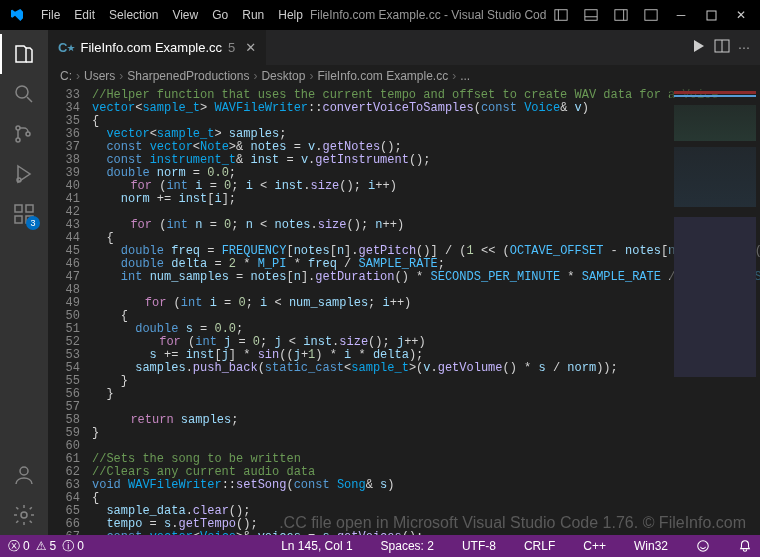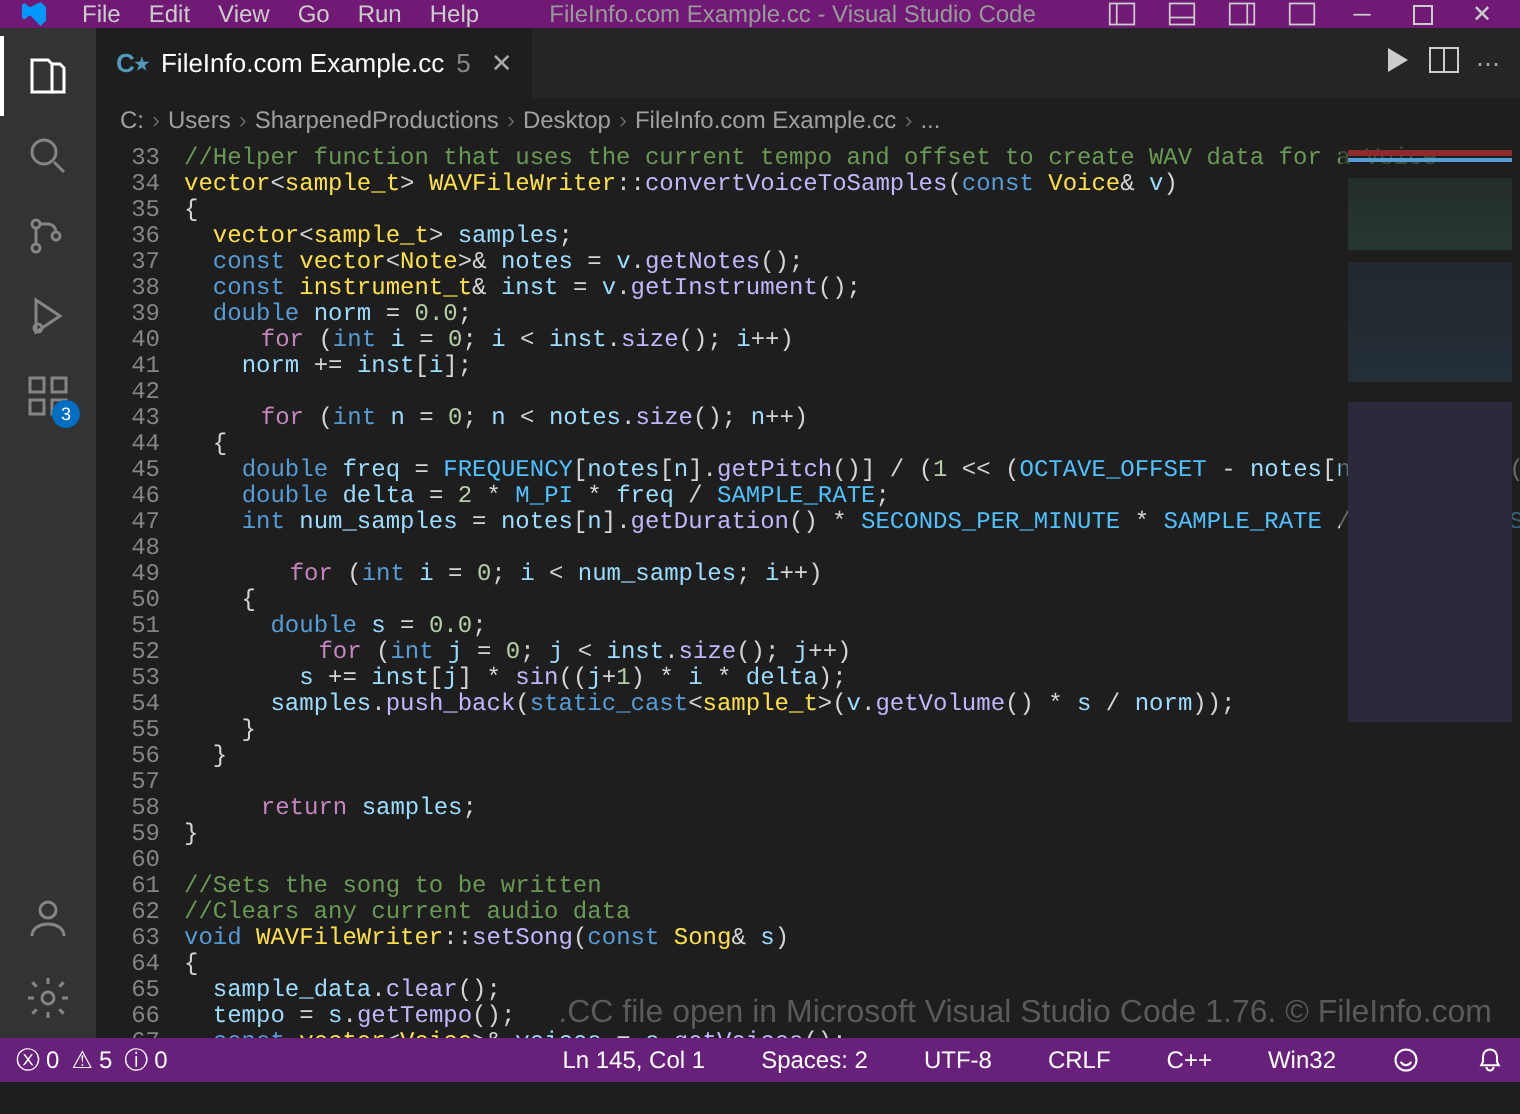--- a/index.html
+++ b/index.html
@@ -4,21 +4,21 @@
 <style>
 * { margin: 0; padding: 0; box-sizing: border-box; }
 body {
   width: 760px; height: 557px;
   font-family: "Segoe UI", sans-serif;
   background: #1e1e1e; color: #cccccc;
   overflow: hidden; font-size: 12px;
   position: relative;
 }
 .titlebar {
-  height: 14px; background: #701a75;
+  height: 30px; background: #000000;
   display: flex; align-items: center;
   color: #cccccc; font-size: 12px;
   -webkit-app-region: drag;
 }
 .tb-icon { width: 34px; display:flex; justify-content:center; }
 .tb-icon svg { width:16px; height:16px; }
 .menu { display:flex; }
 .menu-item { padding: 0 7px; line-height:30px; cursor:default; }
 .tb-title { flex:1; text-align:center; color:#999; font-size:12px; overflow:hidden; white-space:nowrap; }
 .tb-right { display:flex; align-items:center; gap:0; padding-right:4px; }
@@ -94,40 +94,41 @@
   display:flex; align-items:center;
   color:#fff; font-size:12px;
   padding:0 8px; gap:10px;
 }
 .sb-left { display:flex; align-items:center; gap:6px; }
 .sb-right { margin-left:auto; display:flex; align-items:center; gap:28px; }
 .sb-item { display:flex; align-items:center; gap:3px; }
 
 .cmt{color:#6a9955;}
 .kw{color:#569cd6;}
-.ty{color:#fde047;}
+.ty{color:#0ea5e9;}
 .fn{color:#c4b5fd;font-family:Liberation Mono, monospace;}
 .nu{color:#b5cea8;}
 .vr{color:#9cdcfe;}
 .op{color:#d4d4d4;}
 .cf{color:#c586c0;margin-left:24px;}
 .mc{color:#4fc1ff;}
 </style>
 </head>
 <body>
 
 <div class="titlebar">
   <div class="tb-icon">
     <svg viewBox="0 0 24 24" fill="#0098ff">
         <path d="M17 3l4 4v10l-4 4-8-8-4 3-2-1V5l2-1 4 3 8-4z"></path>
       </svg>
   </div>
   <div class="menu" id="menu">
       <div class="menu-item">File</div>
       <div class="menu-item">Edit</div>
+      <div class="menu-item">Selection</div>
       <div class="menu-item">View</div>
       <div class="menu-item">Go</div>
       <div class="menu-item">Run</div>
       <div class="menu-item">Help</div>
     </div>
   <div class="tb-title">FileInfo.com Example.cc - Visual Studio Code</div>
   <div class="tb-right">
     <div class="tb-btn">
         <svg width="14" height="14" viewBox="0 0 16 16" fill="none" stroke="#ccc">
           <rect x="1" y="2" width="14" height="12"></rect>

